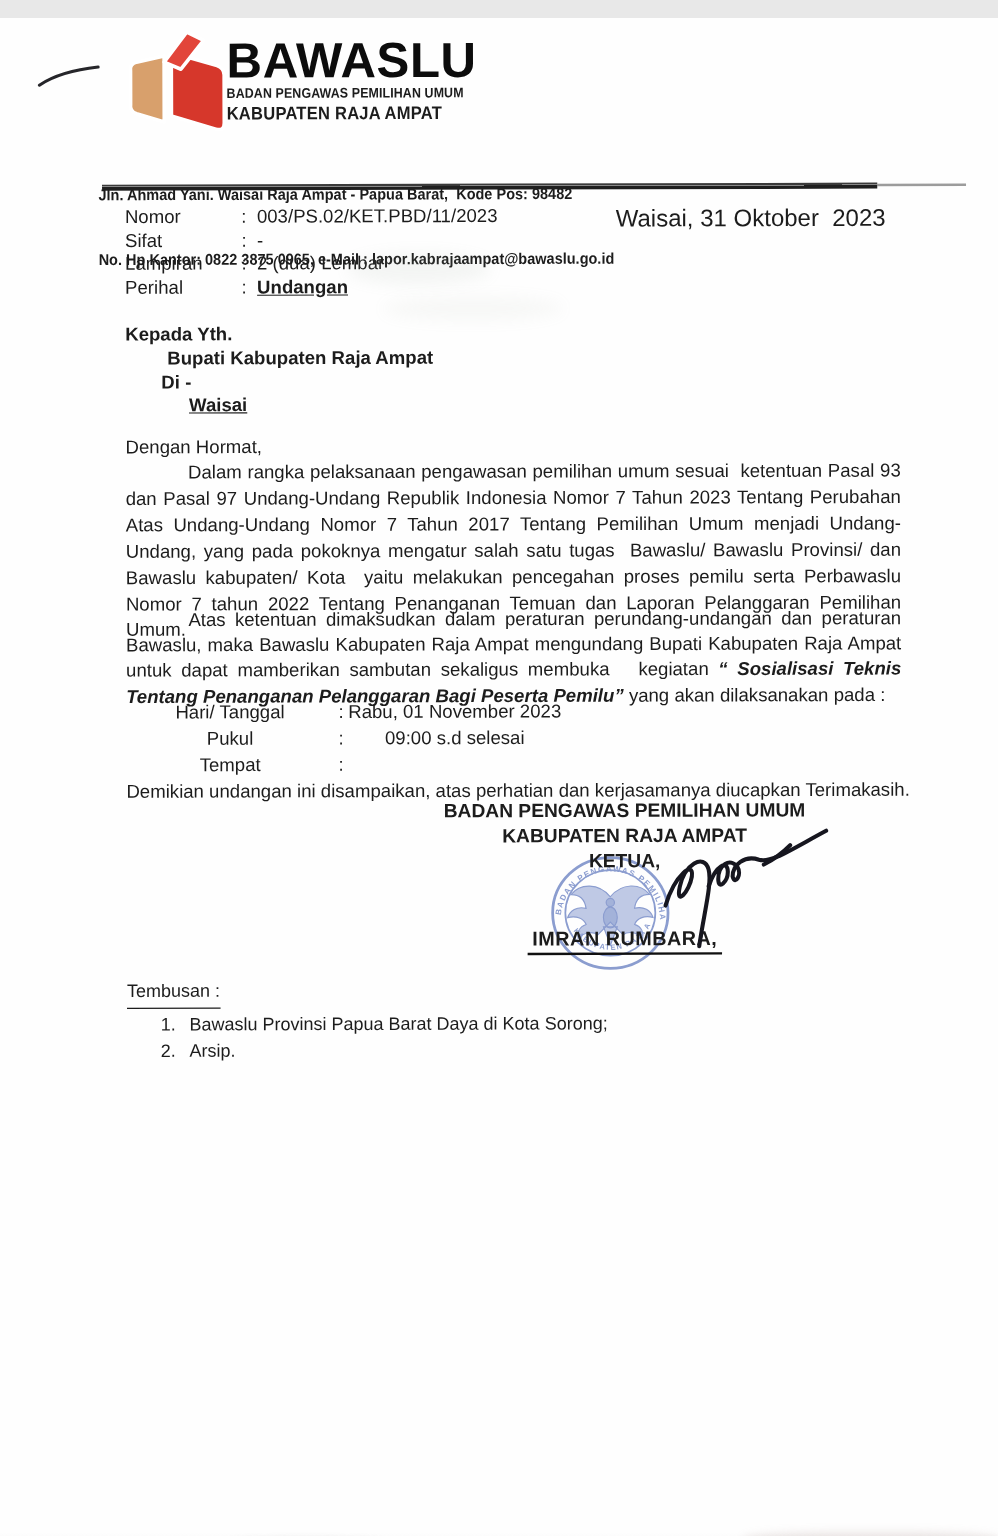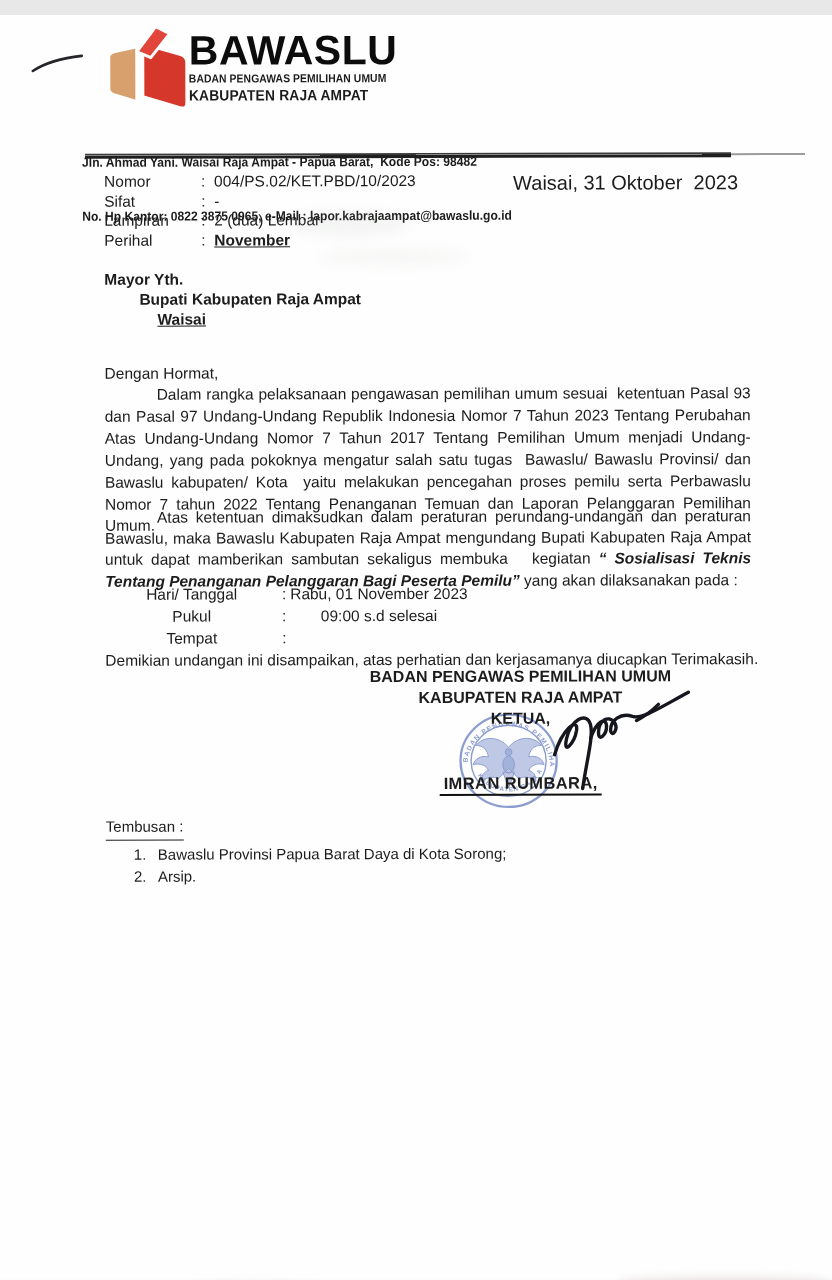--- a/index.html
+++ b/index.html
@@ -96,43 +96,44 @@
     <div>Jln. Ahmad Yani. Waisai Raja Ampat - Papua Barat,  Kode Pos: 98482</div>
     <div>No. Hp Kantor: 0822 3875 0965, e-Mail : lapor.kabrajaampat@bawaslu.go.id</div>
   </div>
   <div class="abs divider"></div>
   <div class="abs divider-tail"></div>
 
   <div class="abs meta">
     <div class="meta-row">
       <span>Nomor</span>
       <span>:</span>
-      <span>004/PS.02/KET.PBD/10/2023</span>
+      <span>003/PS.02/KET.PBD/11/2023</span>
     </div>
     <div class="meta-row">
       <span>Sifat</span>
       <span>:</span>
       <span>-</span>
     </div>
     <div class="meta-row">
       <span>Lampiran</span>
       <span>:</span>
       <span>2 (dua) Lembar</span>
     </div>
     <div class="meta-row">
       <span>Perihal</span>
       <span>:</span>
-      <span class="u-bold">November</span>
+      <span class="u-bold">Undangan</span>
     </div>
   </div>
   <div class="abs dateline">Waisai, 31 Oktober  2023</div>
 
   <div class="abs recipient">
-    <div>Mayor Yth.</div>
+    <div>Kepada Yth.</div>
     <div class="r2">Bupati Kabupaten Raja Ampat</div>
+    <div class="r3">Di -</div>
     <div class="r4">Waisai</div>
   </div>
 
   <div class="abs greeting">Dengan Hormat,</div>
   <div class="abs para"><span style="display:inline-block;width:52px;"></span><span>Dalam rangka pelaksanaan pengawasan pemilihan umum sesuai  ketentuan Pasal 93 dan Pasal 97 Undang-Undang Republik Indonesia Nomor 7 Tahun 2023 Tentang Perubahan Atas Undang-Undang Nomor 7 Tahun 2017 Tentang Pemilihan Umum menjadi Undang-Undang, yang pada pokoknya mengatur salah satu tugas  Bawaslu/ Bawaslu Provinsi/ dan Bawaslu kabupaten/ Kota  yaitu melakukan pencegahan proses pemilu serta Perbawaslu Nomor 7 tahun 2022 Tentang Penanganan Temuan dan Laporan Pelanggaran Pemilihan Umum.</span></div>
   <div class="abs para p2"><span style="display:inline-block;width:52px;"></span><span>Atas ketentuan dimaksudkan dalam peraturan perundang-undangan dan peraturan  Bawaslu, maka Bawaslu Kabupaten Raja Ampat mengundang Bupati Kabupaten Raja Ampat untuk dapat mamberikan sambutan sekaligus membuka   kegiatan </span><span class="emph">“ Sosialisasi Teknis Tentang Penanganan Pelanggaran Bagi Peserta Pemilu”</span><span> yang akan dilaksanakan pada :</span></div>
 
   <div class="abs event">
     <div class="event-row">
       <span>Hari/ Tanggal</span>

